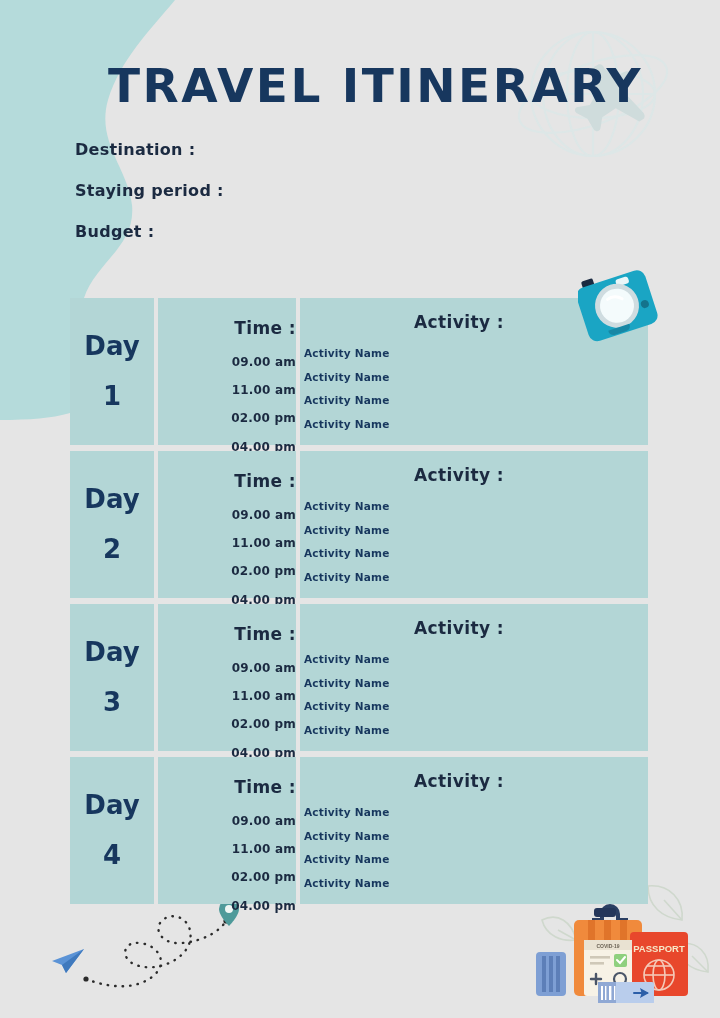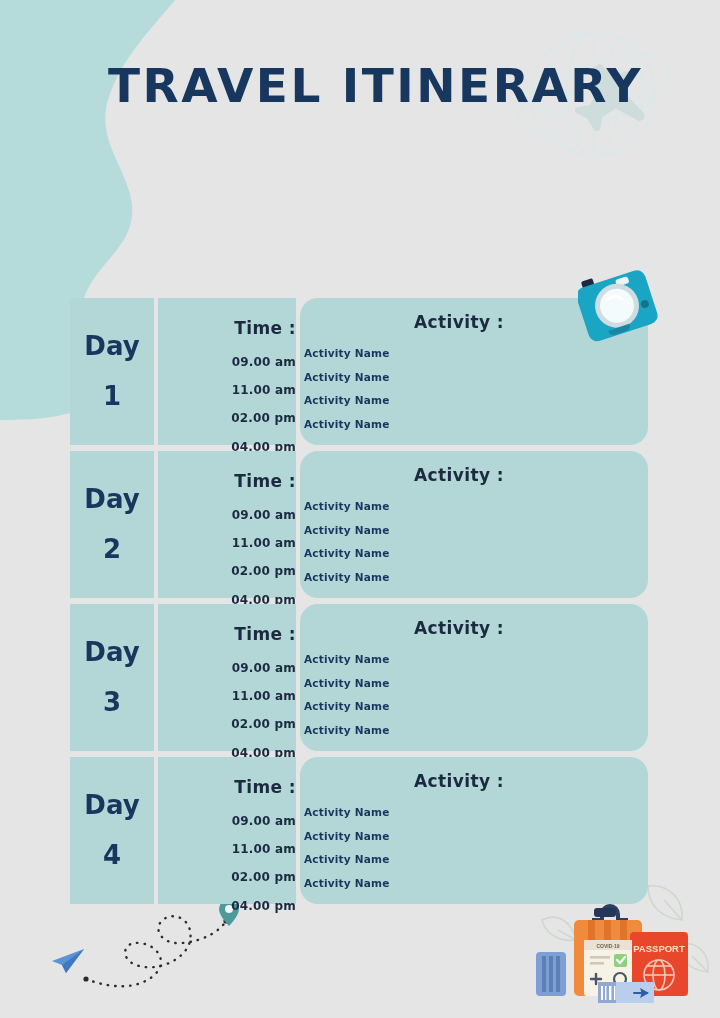--- a/index.html
+++ b/index.html
@@ -61,21 +61,20 @@
   }
   .col-time {
     width:138px;
     display:flex; flex-direction:column;
     align-items:flex-end; padding-top:20px;
   }
   .col-act {
     flex:1;
     display:flex; flex-direction:column;
     padding-top:14px;
-    border-radius:18px;
   }
   .hdr {
     font-size:17px; font-weight:bold; color:#1b2a41;
     letter-spacing:.4px; margin-bottom:10px;
     font-family:"DejaVu Sans", sans-serif;
   }
   .hdr-act { text-align:center; width:100%; padding-right:30px; }
   .time-item {
     font-size:12px; font-weight:bold; color:#1b2a41;
     line-height:2.35; letter-spacing:.2px;
@@ -116,20 +115,25 @@
     </g>
     <g fill="#cfdcdc">
       <path d="M112,58 l8,-7 c3,-3 8,-2 8,2 l-2,18 22,14 c3,2 4,5 2,7 l-3,3 -26,-7 -11,12 1,11
                c0,3 -3,5 -6,3 l-9,-9 -12,-3 c-3,-1 -3,-5 0,-6 l11,-5 4,-13 -9,-25 3,-3
                c2,-2 6,-1 7,2 Z" transform="rotate(14 110 76)"></path>
     </g>
   </svg>
 
   <div class="title">TRAVEL ITINERARY</div>
 
+  <div class="fields">
+    <div class="field">Destination :</div>
+    <div class="field">Staying period :</div>
+    <div class="field">Budget :</div>
+  </div>
 
   <div id="table">
 
     <div class="day-row">
       <div class="cell col-day">
         <div class="day-word">Day</div>
         <div class="day-num">1</div>
       </div>
       <div class="cell col-time">
         <div class="hdr">Time :</div>

